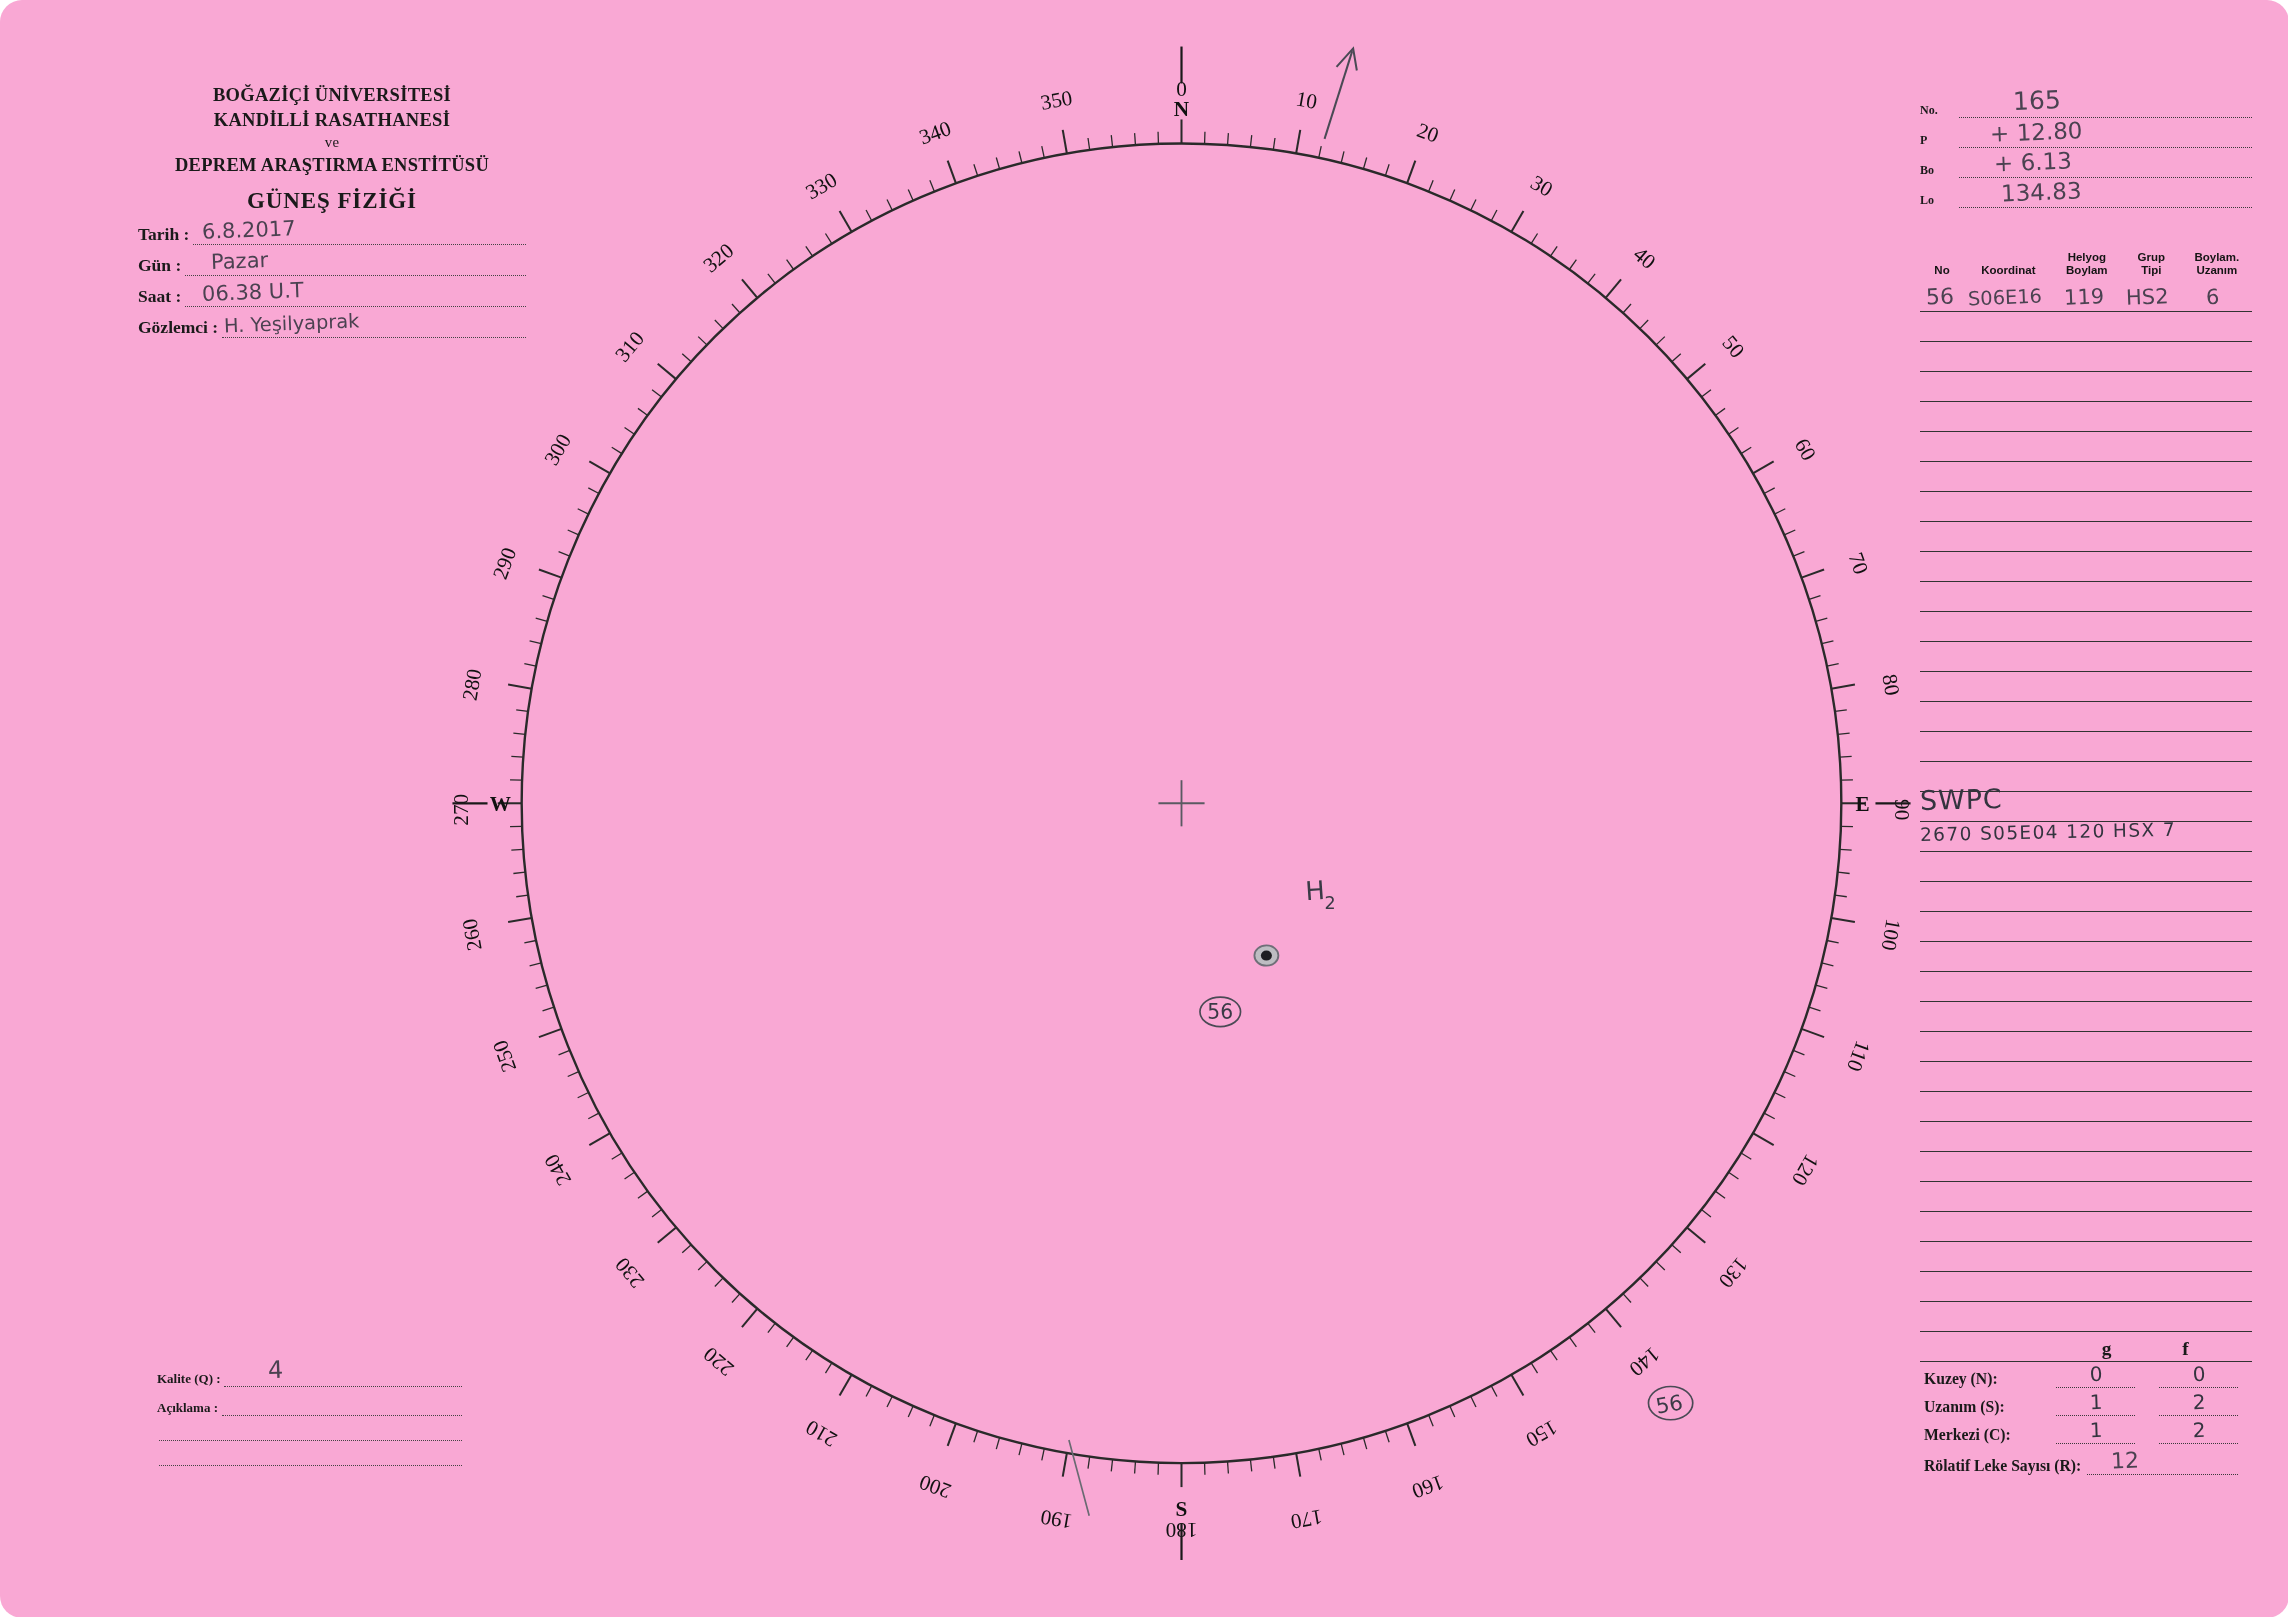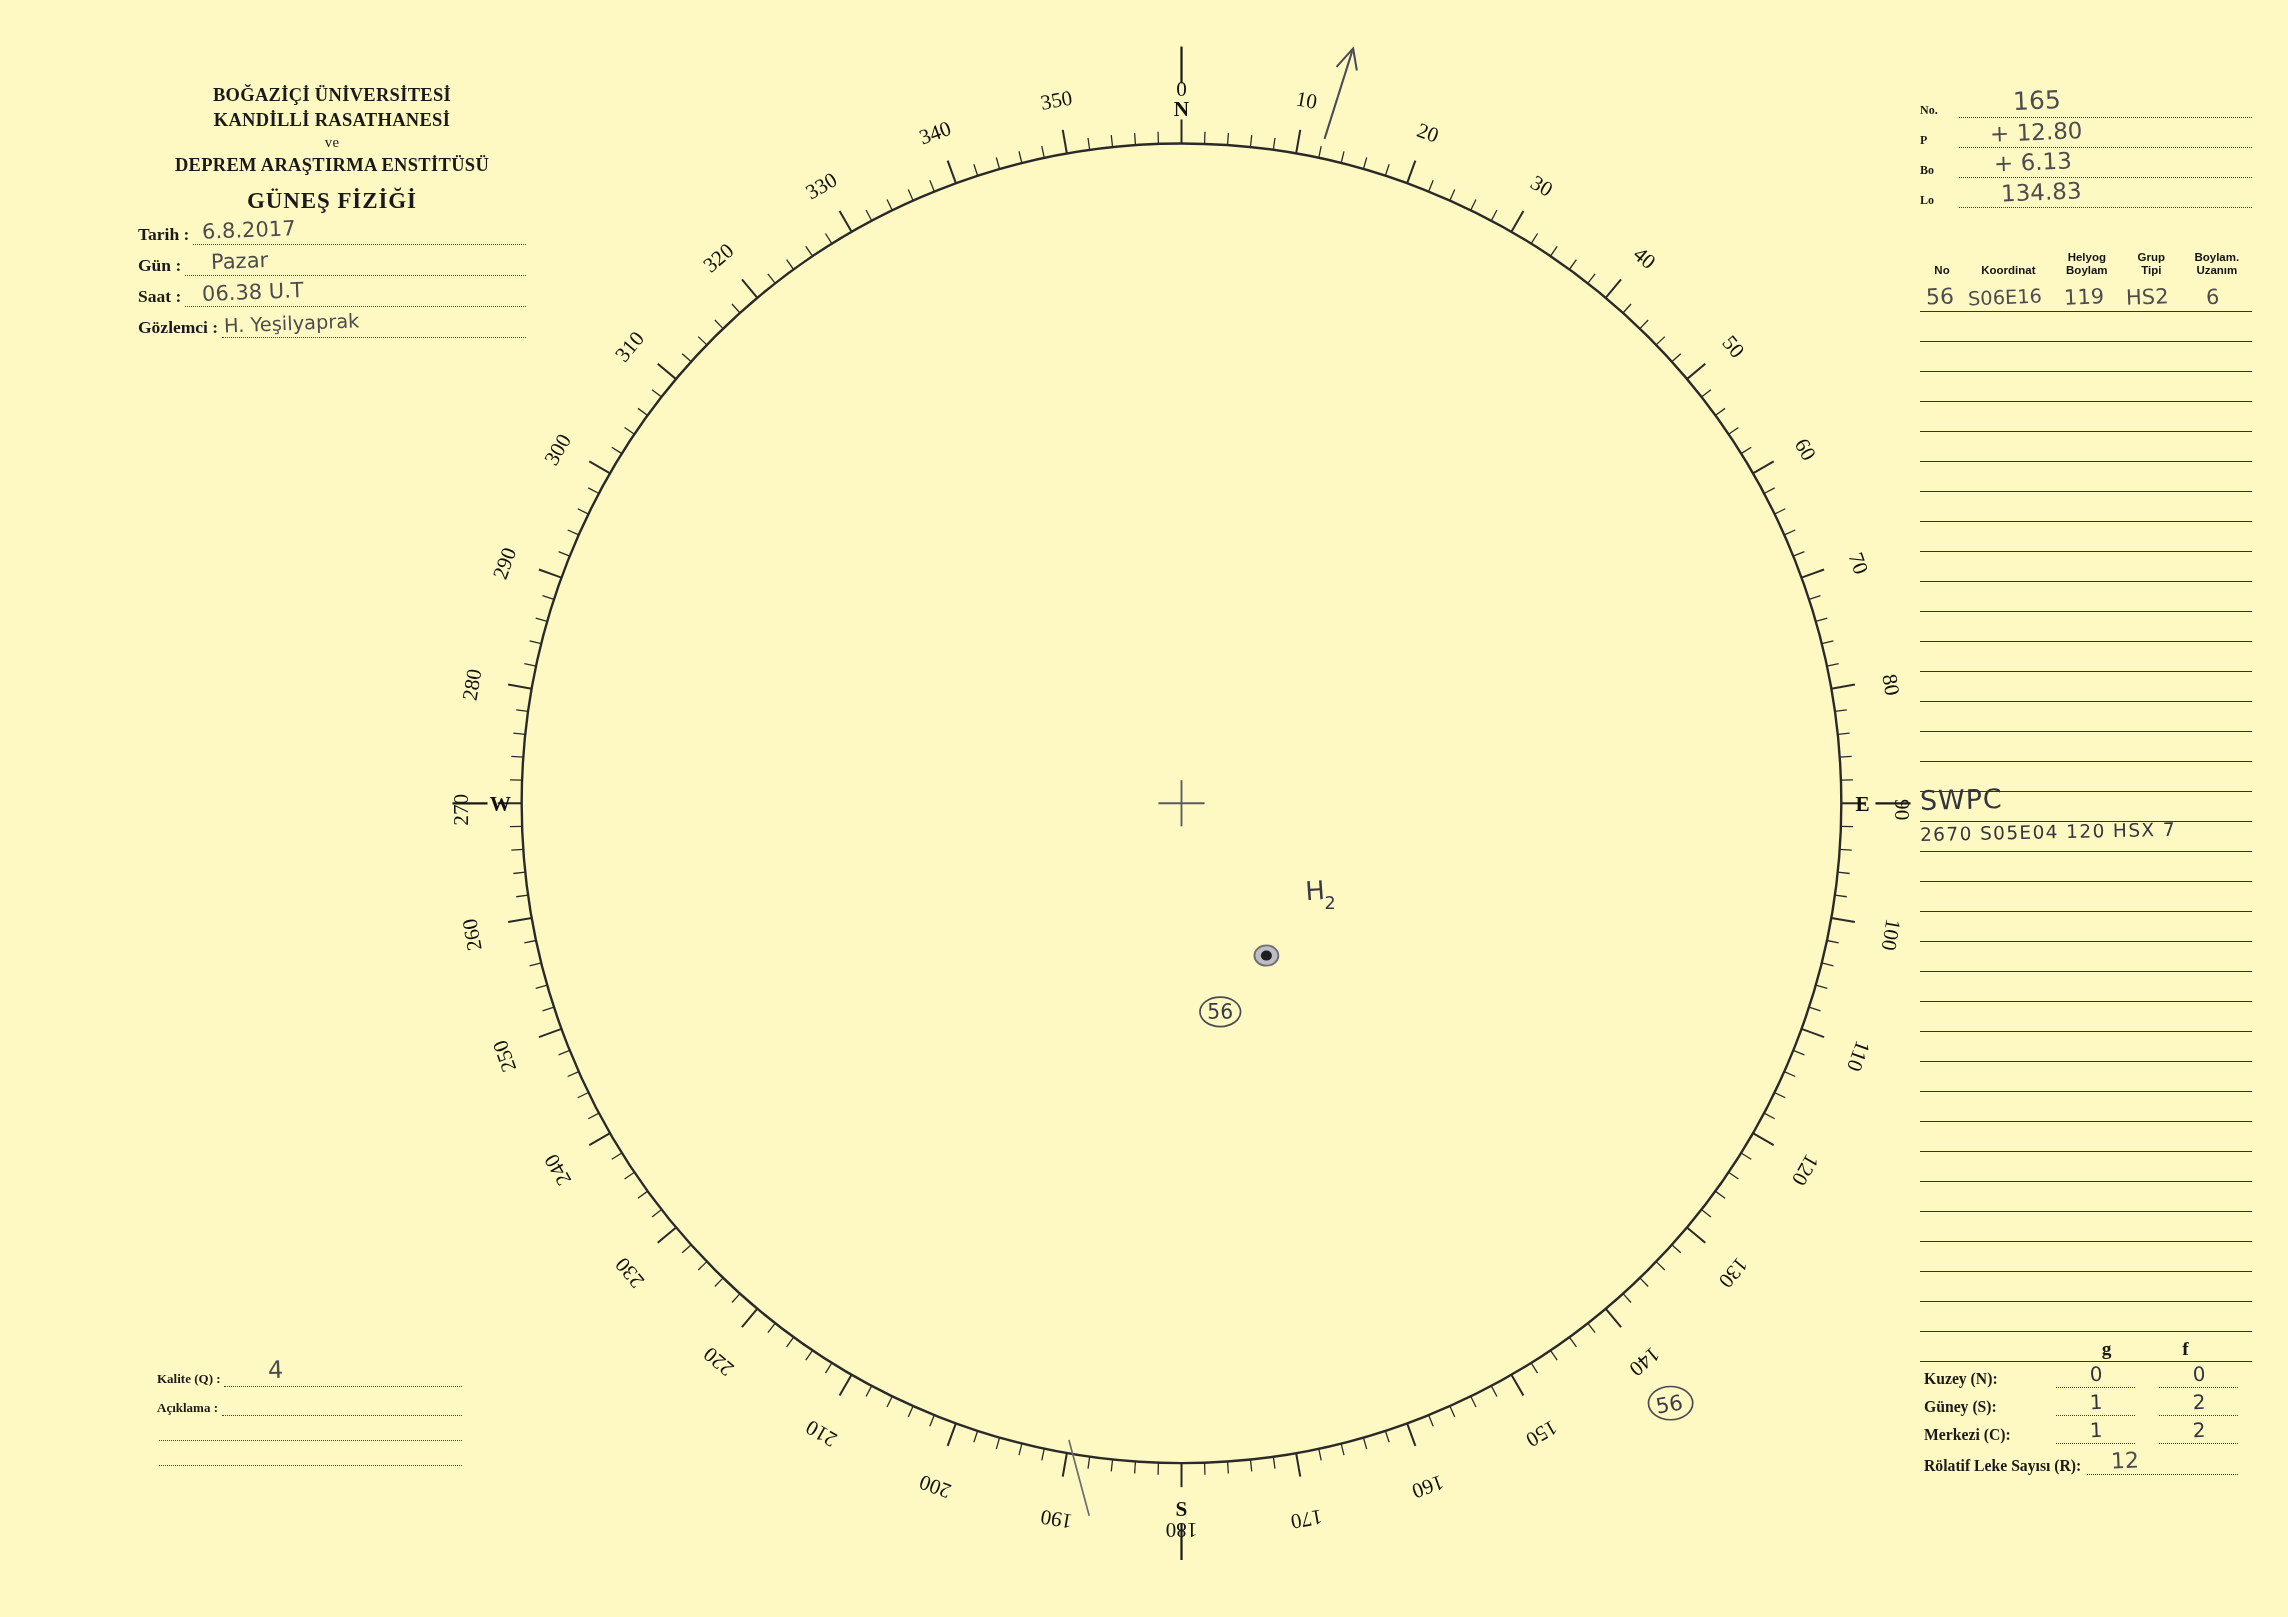--- a/index.html
+++ b/index.html
@@ -11,21 +11,22 @@
     width: 2289px;
     height: 1618px;
     position: relative;
     font-family: "Liberation Serif", serif;
     color: #1a1a1a;
     overflow: hidden;
   }
   .sheet {
     position: absolute;
     inset: 0;
-    background: #fef9c3;
+    background: #f9a8d4;
+    border-radius: 22px;
   }
 
   
   .header-block {
     position: absolute;
     left: 138px;
     top: 83px;
     width: 388px;
   }
   .inst-line {
@@ -904,21 +905,21 @@
         <div class="summary-row">
           <span class="summary-label">Kuzey (N):</span>
           <span class="summary-cell">
             <span class="summary-val">0</span>
           </span>
           <span class="summary-cell">
             <span class="summary-val">0</span>
           </span>
         </div>
         <div class="summary-row">
-          <span class="summary-label">Güney (S):</span>
+          <span class="summary-label">Uzanım (S):</span>
           <span class="summary-cell">
             <span class="summary-val">1</span>
           </span>
           <span class="summary-cell">
             <span class="summary-val">2</span>
           </span>
         </div>
         <div class="summary-row">
           <span class="summary-label">Merkezi (C):</span>
           <span class="summary-cell">

